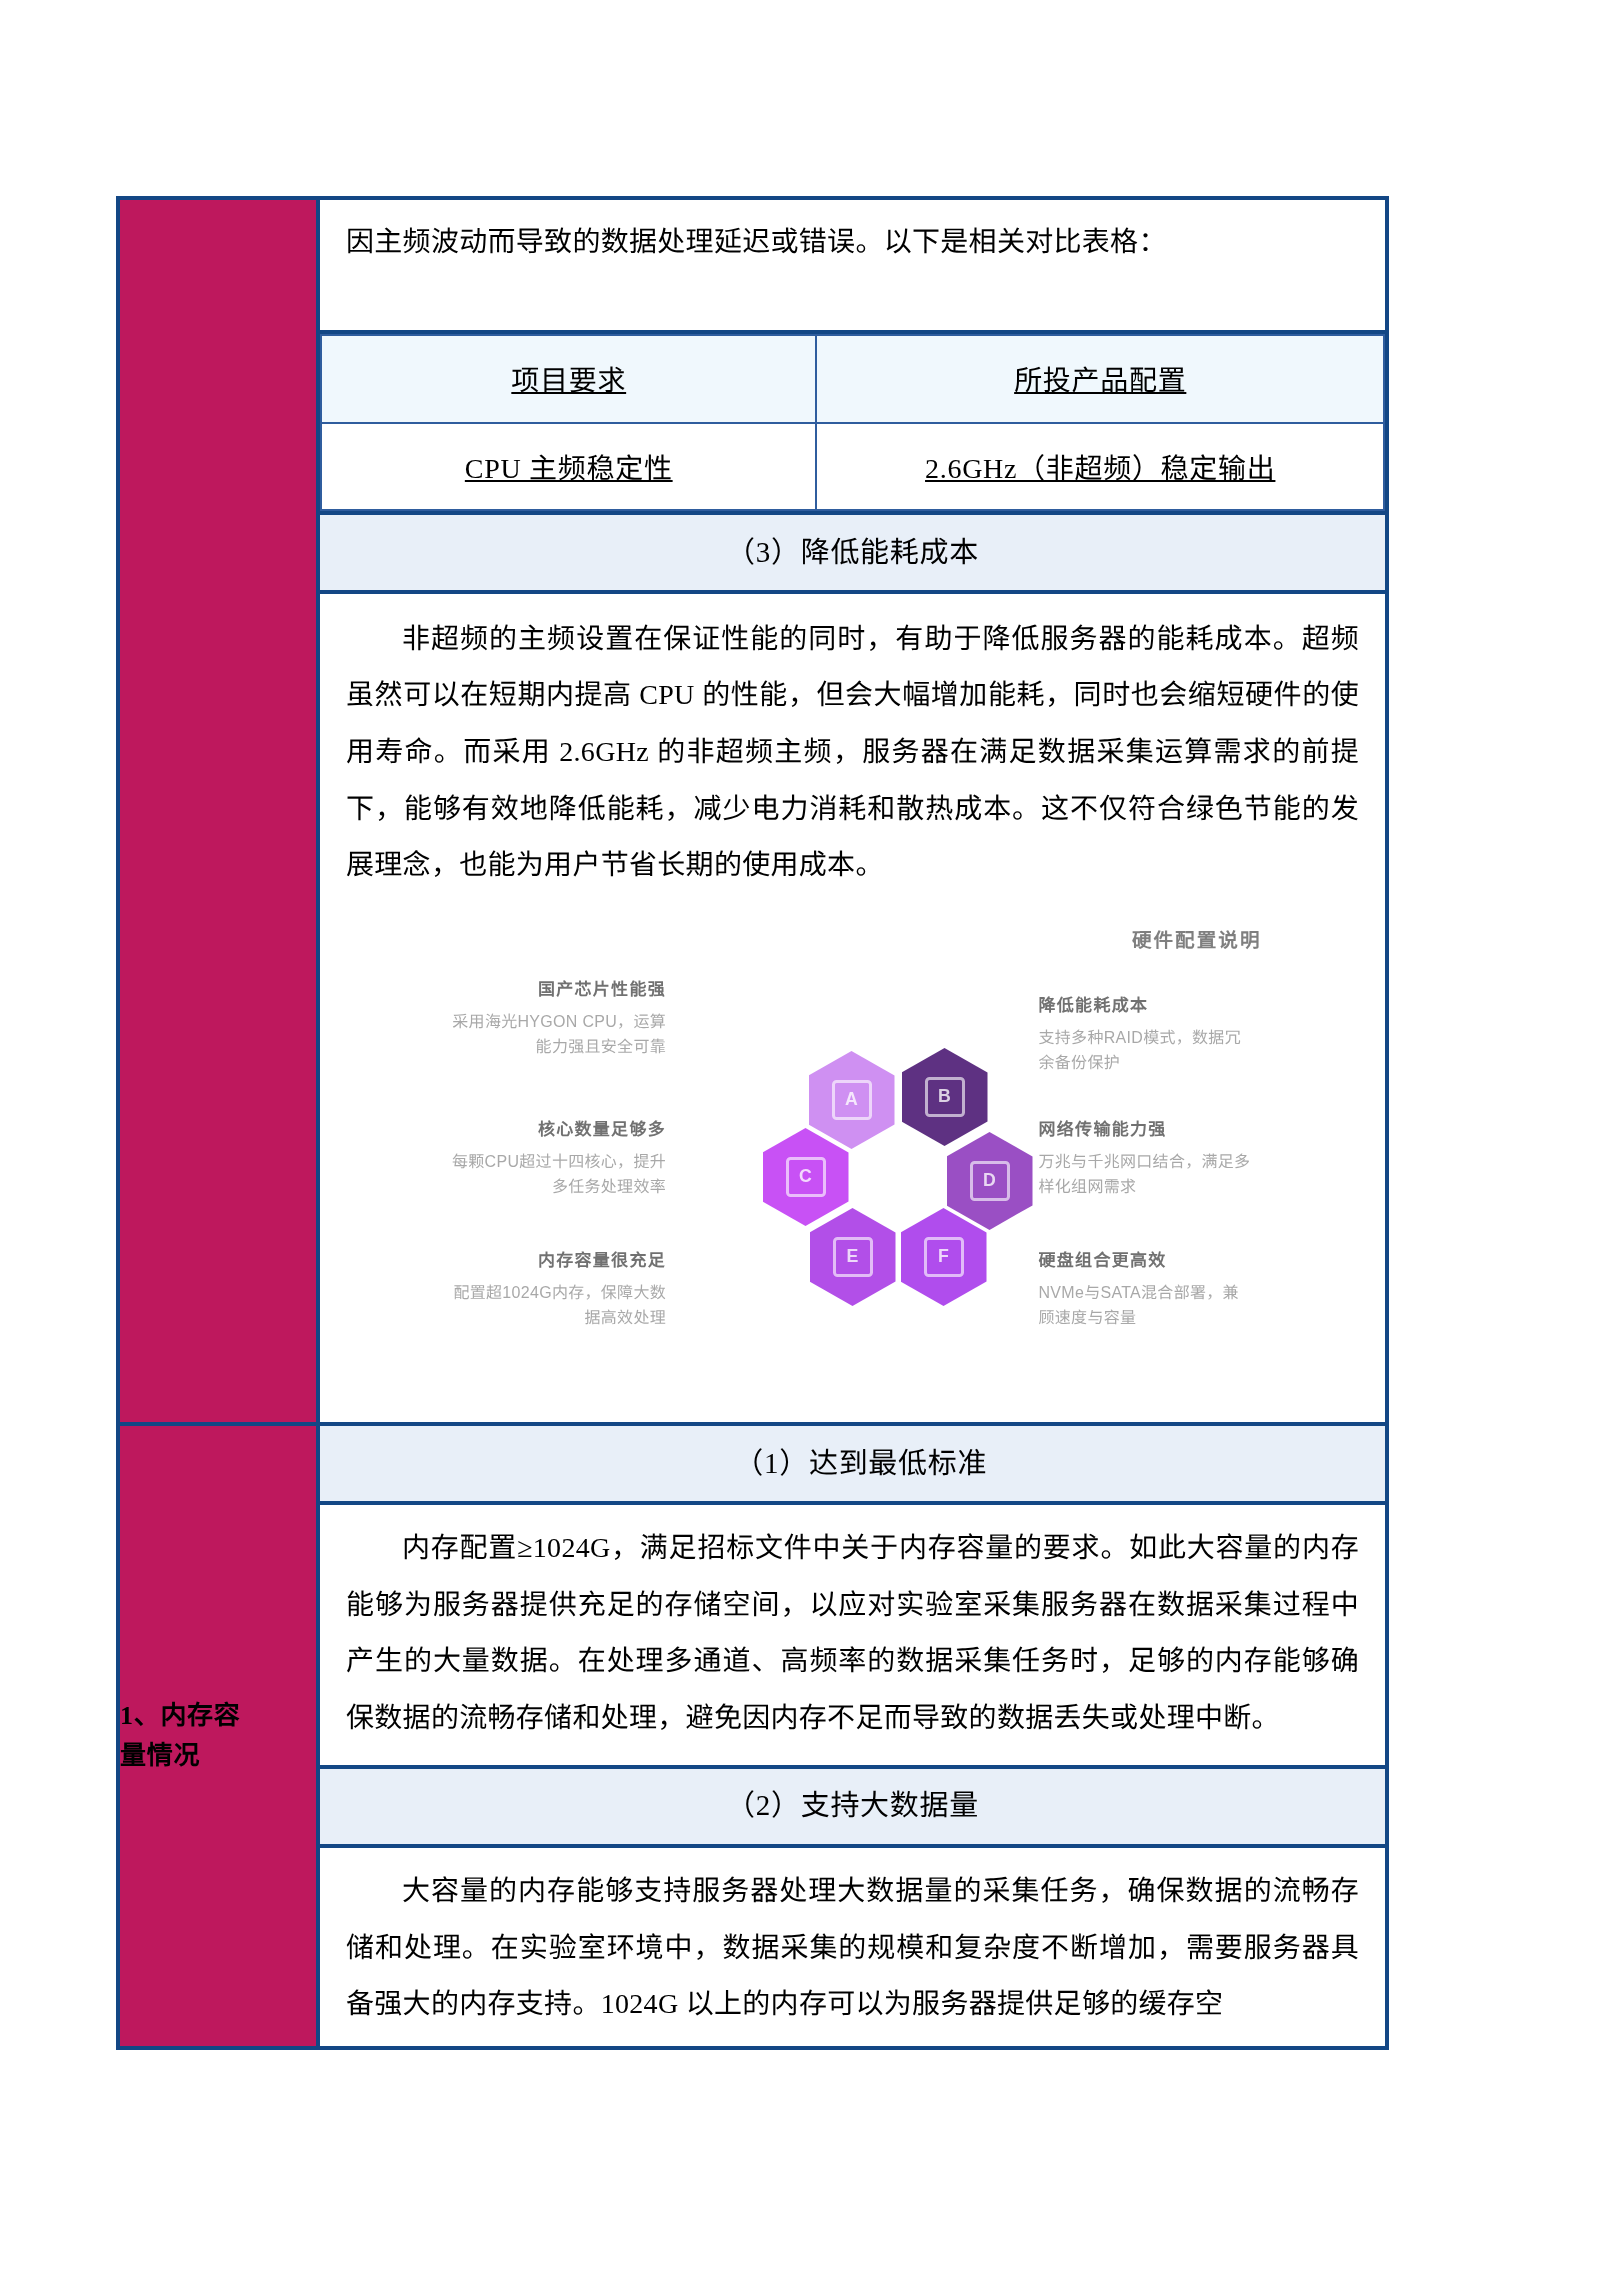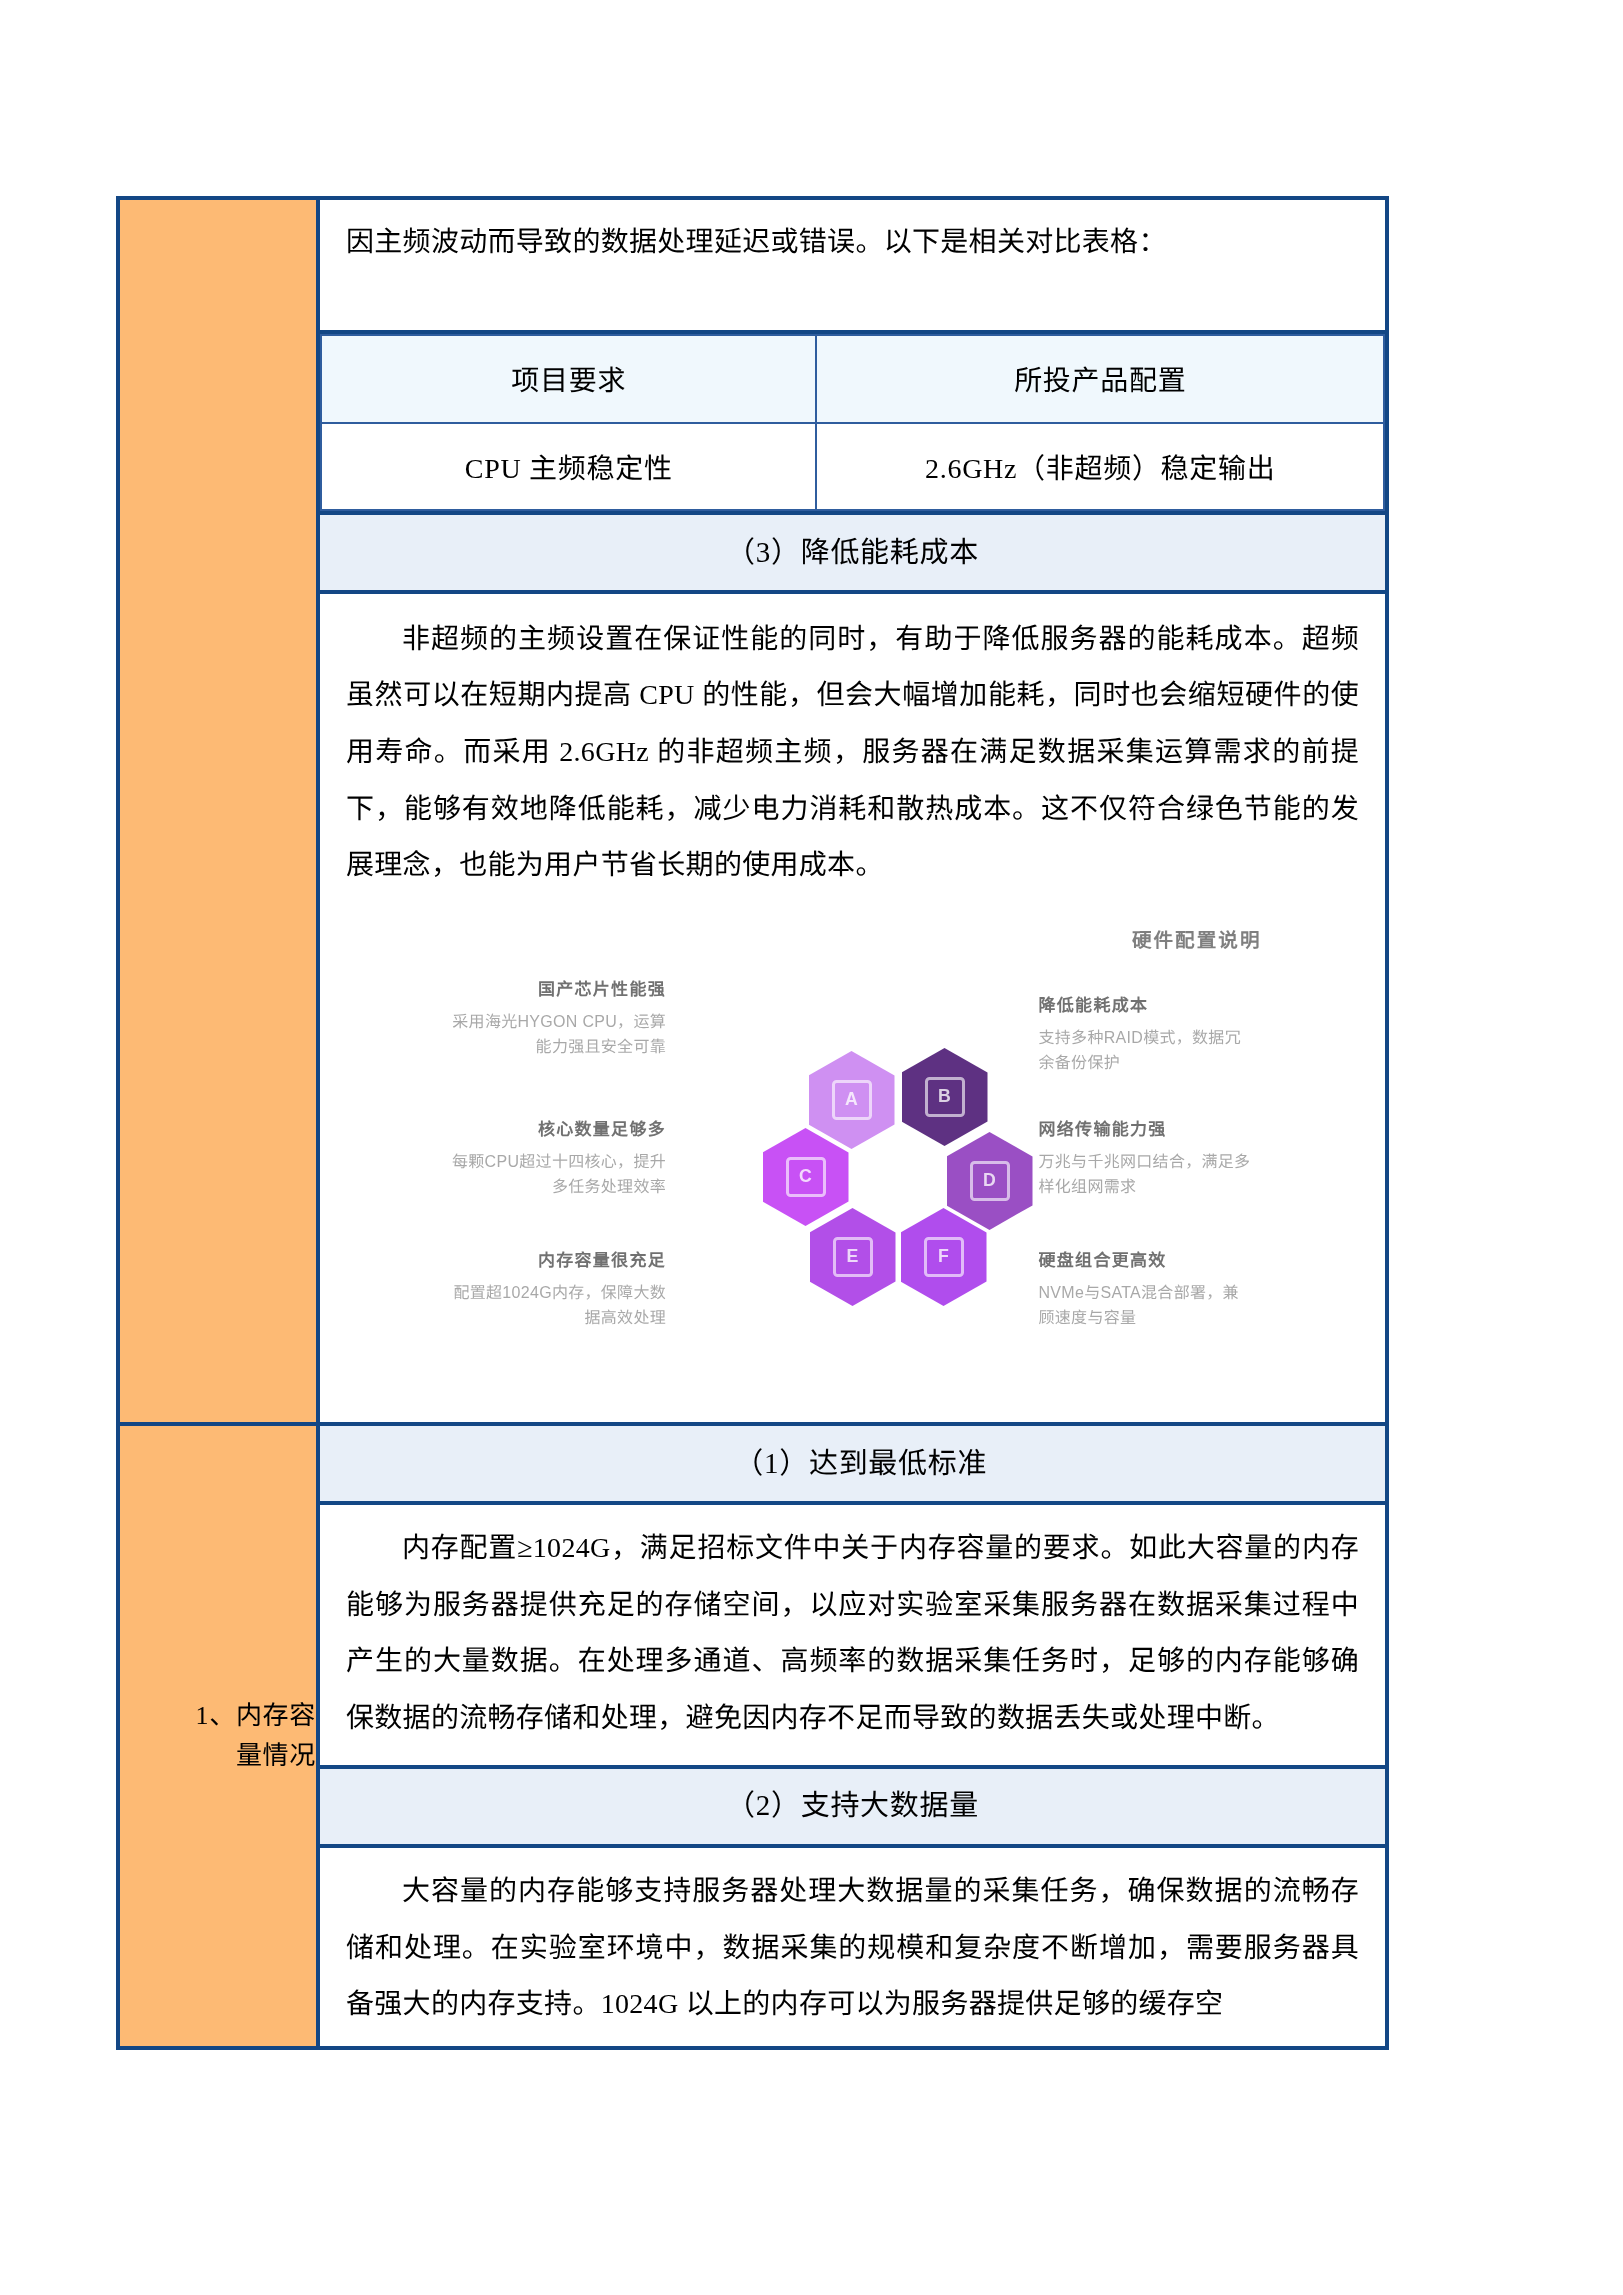--- a/index.html
+++ b/index.html
@@ -34,26 +34,27 @@
   }
   .doc-table > tbody > tr > td {
     border: 4.6px solid #134785;
     vertical-align: middle;
     padding: 0;
   }
 
   
   .col-label {
     width: 196px;
-    background: #fdba74;
-    text-align: right;
+    background: #be185d;
+    text-align: left;
     font-size: 26px;
     line-height: 1.55;
     color: #000;
     padding: 0 9.2px;
+    font-weight: bold;
   }
   .col-label .lbl {
     display: block;
     letter-spacing: 0.7px;
   }
 
   
   .cell-body {
     background: #ffffff;
     padding: 14.4px 26px 17px 26px;
@@ -88,20 +89,21 @@
     padding: 21px 6.5px 22px 6.5px;
     letter-spacing: 1.3px;
   }
 
   
   .cmp-wrap { padding: 0; background: #ffffff; }
   table.cmp {
     width: 100%;
     border-collapse: collapse;
     table-layout: fixed;
+    text-decoration: underline;
   }
   table.cmp td {
     border: 2px solid #2f5d9e;
     text-align: center;
     font-size: 28px;
     padding: 22px 7.9px 23.6px 7.9px;
     letter-spacing: 0.7px;
   }
   table.cmp tr.head td { background: #f0f8fd; }
   table.cmp tr.row td  { background: #ffffff; }

